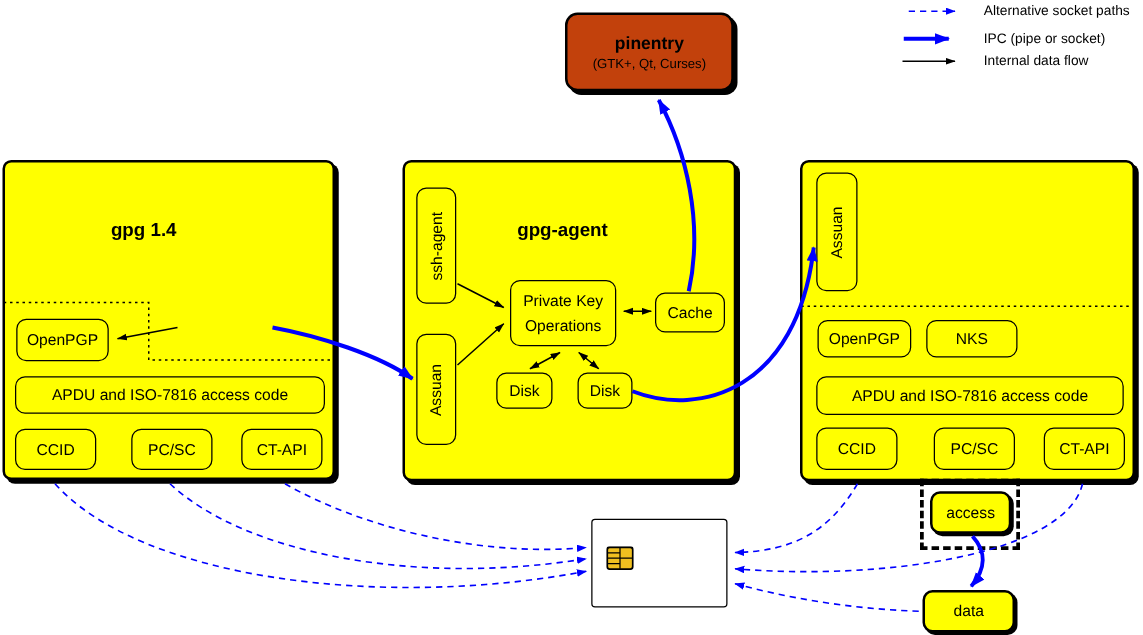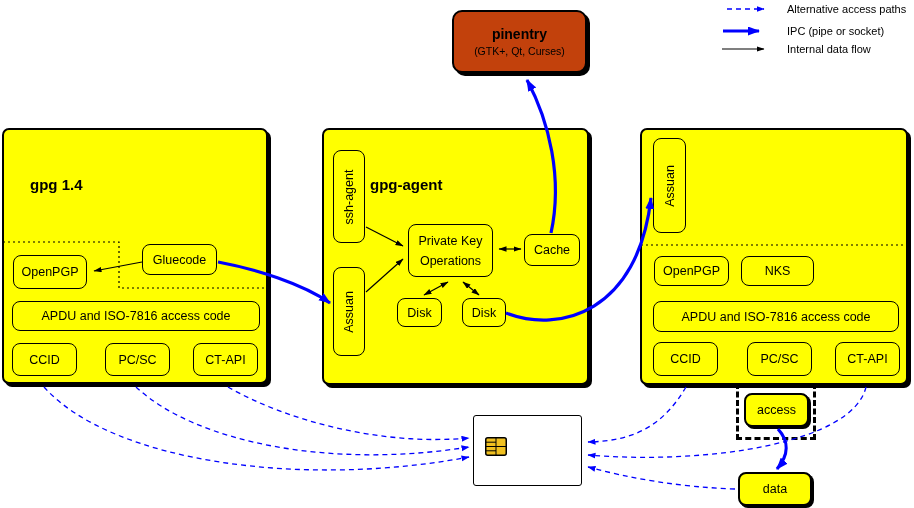--- a/index.html
+++ b/index.html
@@ -1,20 +1,20 @@
 <!DOCTYPE html>
 <html><head>
 <meta charset="utf-8">
 <style>
   html,body{margin:0;padding:0;background:#ffffff;}
   #stage{position:relative;width:914px;height:508px;background:#ffffff;overflow:hidden;
          font-family:"Liberation Sans", sans-serif;color:#000;}
   .bigbox{position:absolute;background:#ffff00;border:2px solid #000;border-radius:7px;
           box-shadow:3px 3px 0 #000;}
-  .title{position:absolute;font-weight:bold;font-size:15px;}
+  .title{position:absolute;font-weight:bold;font-size:15px;text-align:center;}
   .node{position:absolute;background:#ffff00;border:1.5px solid #000;border-radius:8px;
         display:flex;align-items:center;justify-content:center;font-size:12.5px;}
   .vnode{flex-direction:column;}
   .vnode span{transform:rotate(-90deg);white-space:nowrap;}
   .thick{border-width:2.5px;box-shadow:2px 2px 0 #000;}
   .pin{position:absolute;background:#c2410c;border:2.5px solid #000;border-radius:10px;
        box-shadow:3px 3px 0 #000;display:flex;flex-direction:column;align-items:center;
        justify-content:center;gap:3px;}
   .pin .t1{font-weight:bold;font-size:14px;}
   .pin .t2{font-size:10.5px;}
@@ -36,21 +36,20 @@
 
   <div class="title" style="left:30px;top:176px;width:170px">gpg 1.4</div>
   <div class="title" style="left:370px;top:176px;width:160px">gpg-agent</div>
 
   <div class="pin" style="left:452px;top:10px;width:131px;height:59px">
     <span class="t1">pinentry</span>
     <span class="t2">(GTK+, Qt, Curses)</span>
   </div>
 
   <div class="node" style="left:13px;top:255px;width:72px;height:32px">OpenPGP</div>
-  <div class="node" style="left:142px;top:244px;width:73px;height:29px">Gluecode</div>
   <div class="node" style="left:12px;top:301px;width:246px;height:28px">APDU and ISO-7816 access code</div>
   <div class="node" style="left:12px;top:343px;width:63px;height:31px">CCID</div>
   <div class="node" style="left:105px;top:343px;width:63px;height:31px">PC/SC</div>
   <div class="node" style="left:193px;top:343px;width:63px;height:31px">CT-API</div>
 
   <div class="node vnode" style="left:333px;top:150px;width:30px;height:91px">
     <span>ssh-agent</span>
   </div>
   <div class="node vnode" style="left:333px;top:267px;width:30px;height:87px">
     <span>Assuan</span>
@@ -79,21 +78,21 @@
 
   <div class="smartcard" style="left:473px;top:415px;width:107px;height:69px">
     <span class="chip">
       <svg width="22" height="19" viewBox="0 0 22 19">
         <rect x="0.75" y="0.75" width="20.5" height="17.5" rx="2" fill="#f0c020" stroke="#000" stroke-width="1.5"></rect>
         <path d="M1,5.2 H11 M1,9.5 H11 M1,13.8 H11 M11,1 V18 M11,9.5 H21" stroke="#000" stroke-width="1" fill="none"></path>
       </svg>
     </span>
   </div>
 
-  <div class="legendtext" style="left:787px;top:3px">Alternative access paths</div>
+  <div class="legendtext" style="left:787px;top:3px">Alternative socket paths</div>
   <div class="legendtext" style="left:787px;top:25px">IPC (pipe or socket)</div>
   <div class="legendtext" style="left:787px;top:43px">Internal data flow</div>
 
   <svg class="overlay" width="914" height="508" viewBox="0 0 914 508">
     <defs>
       <marker id="aK" orient="auto-start-reverse" markerUnits="userSpaceOnUse" markerWidth="9" markerHeight="7" refX="7.5" refY="2.75">
         <path d="M0,0 L8,2.75 L0,5.5 Z" fill="#000"></path>
       </marker>
       <marker id="aB" orient="auto" markerUnits="userSpaceOnUse" markerWidth="14" markerHeight="10" refX="11" refY="4.5">
         <path d="M0,0 L12,4.5 L0,9 Z" fill="#0000ff"></path>

